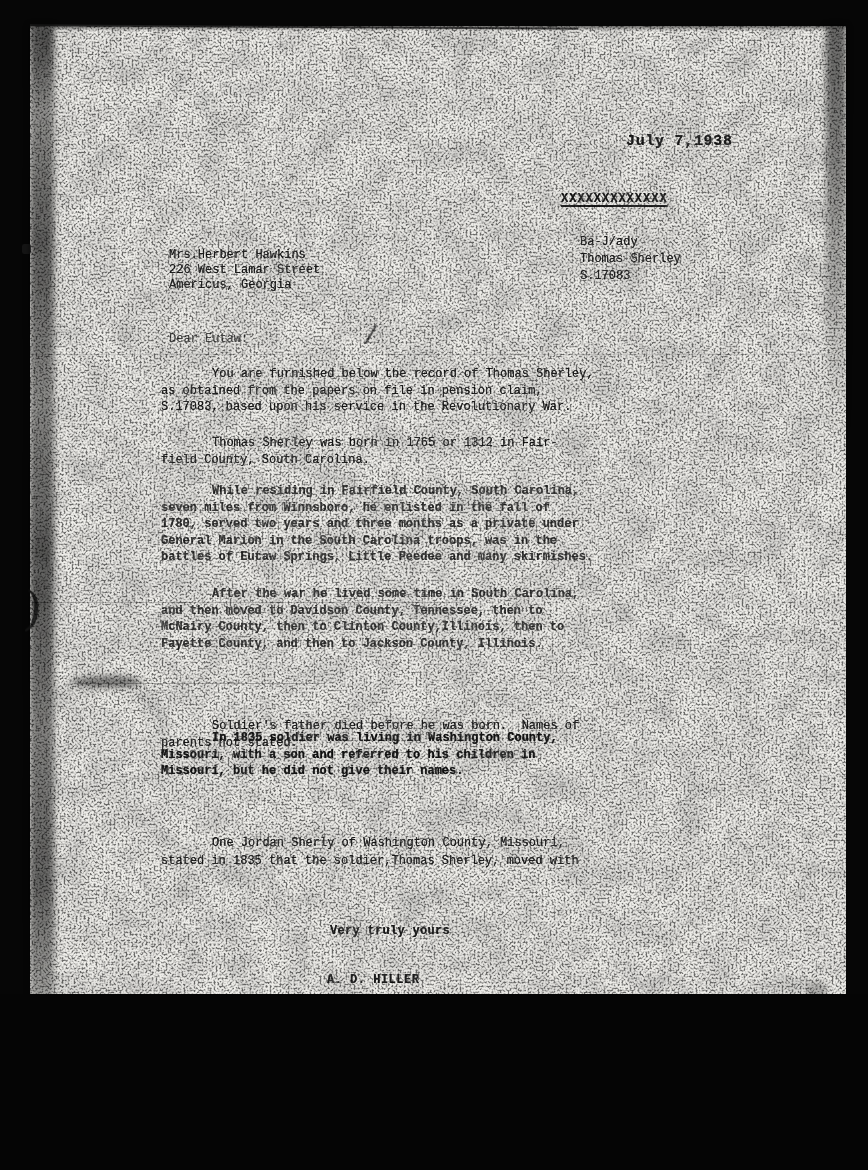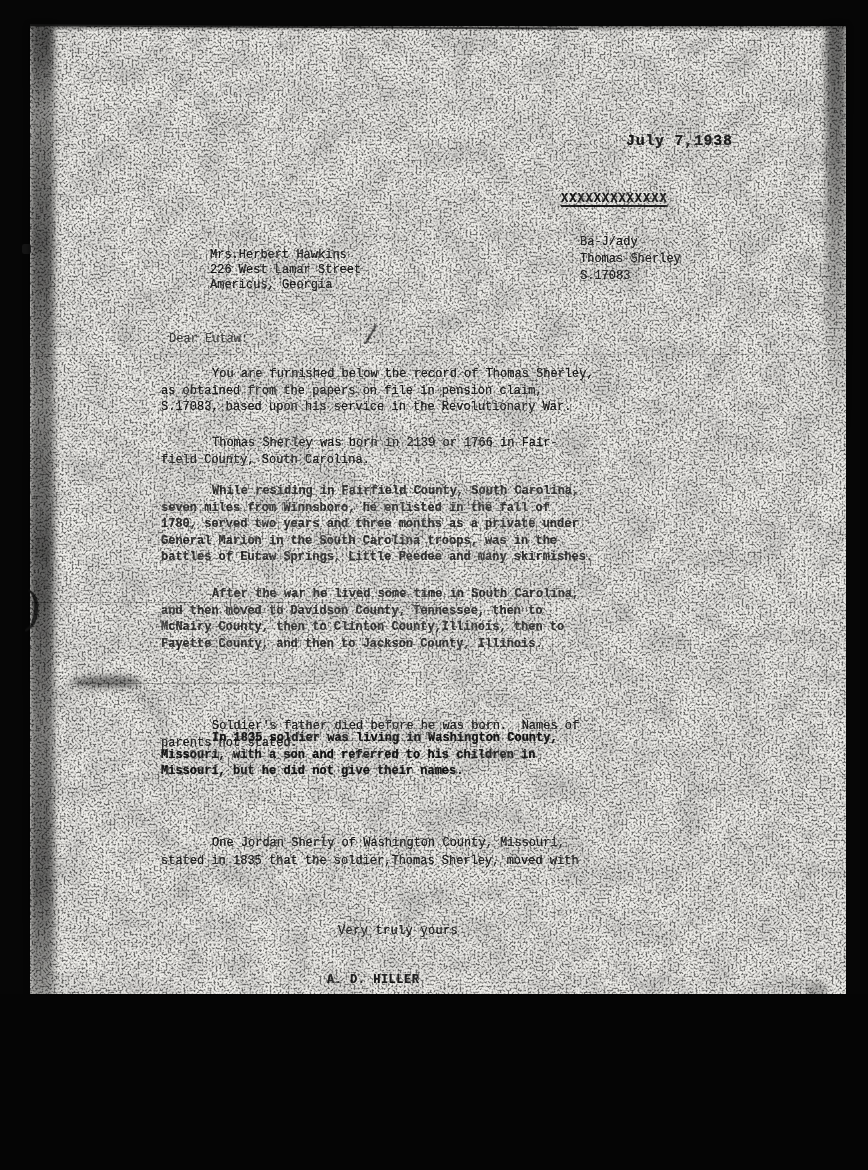--- a/index.html
+++ b/index.html
@@ -9,23 +9,23 @@
   #paper{position:absolute;left:30px;top:26px;width:816px;height:1120px;background:#eeede9;}
   .tw{position:absolute;color:#1c1c1c;font-size:12px;line-height:16.6px;white-space:pre;
       text-shadow:0 0 0.5px rgba(25,25,25,.65);filter:blur(.2px);}
   .para{left:131px;width:560px;text-indent:51px;}
   .bold{font-weight:bold;color:#121212;text-shadow:0 0 0.8px rgba(10,10,10,.8);}
   .light{opacity:.86;font-weight:bold;}
   .date{left:596px;top:108px;font-weight:bold;letter-spacing:.7px;font-size:15px;}
   .xxx{left:531px;top:165px;font-weight:bold;letter-spacing:1px;
        text-decoration:underline;text-decoration-thickness:2px;text-underline-offset:3px;}
   .ref{left:550px;top:208px;line-height:17px;}
-  .addr{left:139px;top:222px;line-height:15.2px;margin-left:41px;}
+  .addr{left:139px;top:222px;line-height:15.2px;}
   .salut{left:139px;top:305px;opacity:.78;}
-  .closing{left:300px;top:897px;font-weight:normal;letter-spacing:.3px;margin-left:8px;}
+  .closing{left:300px;top:897px;font-weight:bold;letter-spacing:.3px;}
   .sig{left:297px;top:945px;line-height:19.6px;font-weight:bold;letter-spacing:.5px;}
   
   .hline{position:absolute;background:#222;height:1px;}
   .strike{left:10px;top:314px;width:548px;height:2px;background:rgba(35,35,35,.8);
           transform:rotate(.35deg);filter:blur(.3px);}
   .slash{position:absolute;left:333px;top:296px;font-size:26px;color:rgba(40,40,40,.85);
          transform:rotate(2deg);filter:blur(.3px);}
   .paren{position:absolute;left:-6px;top:556px;font-size:46px;color:rgba(22,22,22,.85);
          transform:rotate(5deg);filter:blur(.4px);font-family:"DejaVu Serif",serif;}
   .edge-left{position:absolute;left:0;top:0;width:24px;height:1070px;filter:blur(3px);
@@ -74,21 +74,21 @@
 S.17083</div>
     <div class="tw addr">Mrs.Herbert Hawkins
 226 West Lamar Street
 Americus, Georgia</div>
     <div class="tw salut">Dear Eutaw:</div>
     <div class="slash">/</div>
 
     <div class="tw para" style="top:340px;">You are furnished below the record of Thomas Sherley,
 as obtained from the papers on file in pension claim,
 S.17083, based upon his service in the Revolutionary War.</div>
-    <div class="tw para" style="top:409px;">Thomas Sherley was born in 2139 or 1766 in Fair-
+    <div class="tw para" style="top:409px;">Thomas Sherley was born in 1765 or 1312 in Fair-
 field County, South Carolina.</div>
     <div class="tw para light" style="top:457px;">While residing in Fairfield County, South Carolina,
 seven miles from Winnsboro, he enlisted in the fall of
 1780, served two years and three months as a private under
 General Marion in the South Carolina troops, was in the
 battles of Eutaw Springs, Little Peedee and many skirmishes.</div>
     <div class="tw para light" style="top:560px;">After the war he lived some time in South Carolina,
 and then moved to Davidson County, Tennessee, then to
 McNairy County, then to Clinton County,Illinois, then to
 Fayette County, and then to Jackson County, Illinois.</div>

